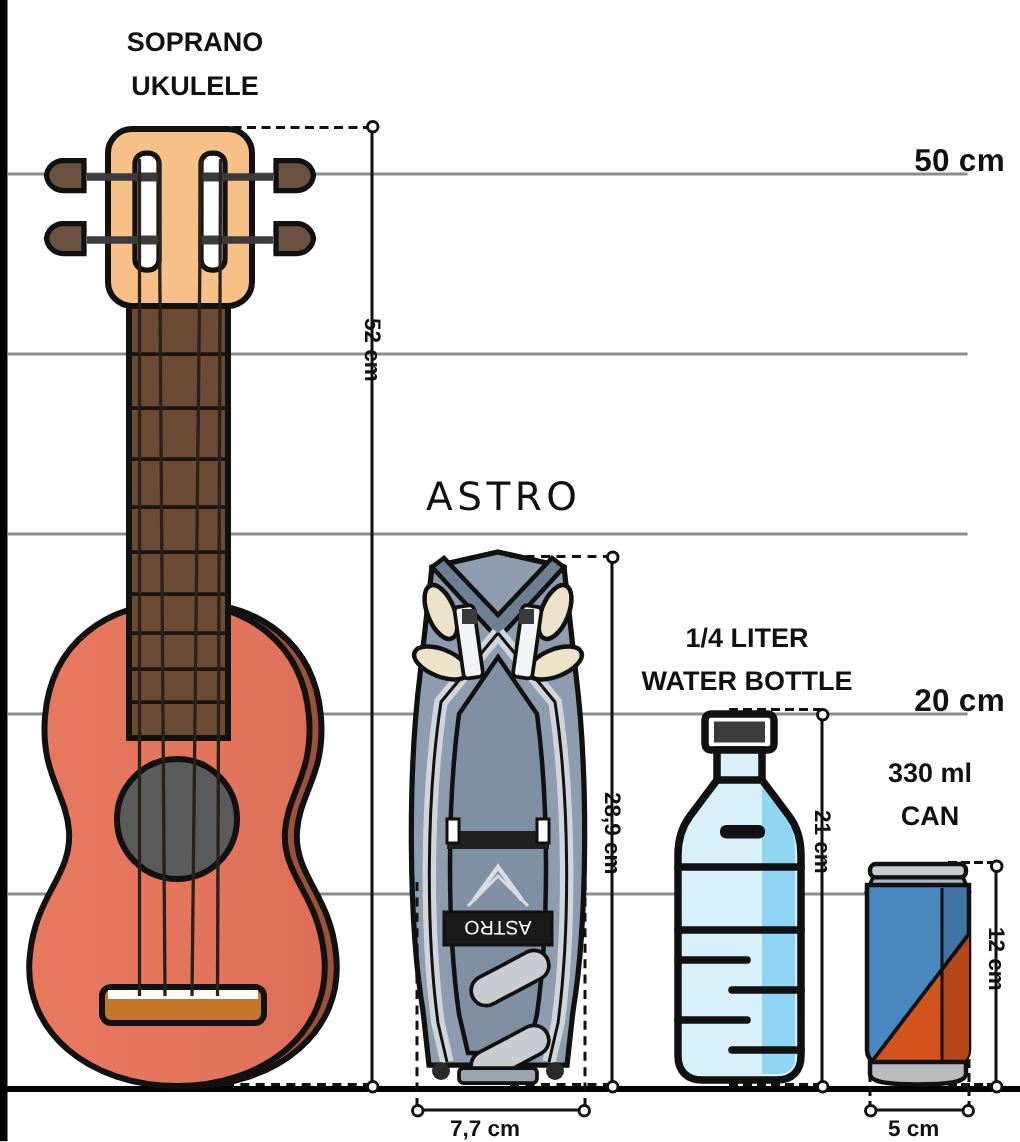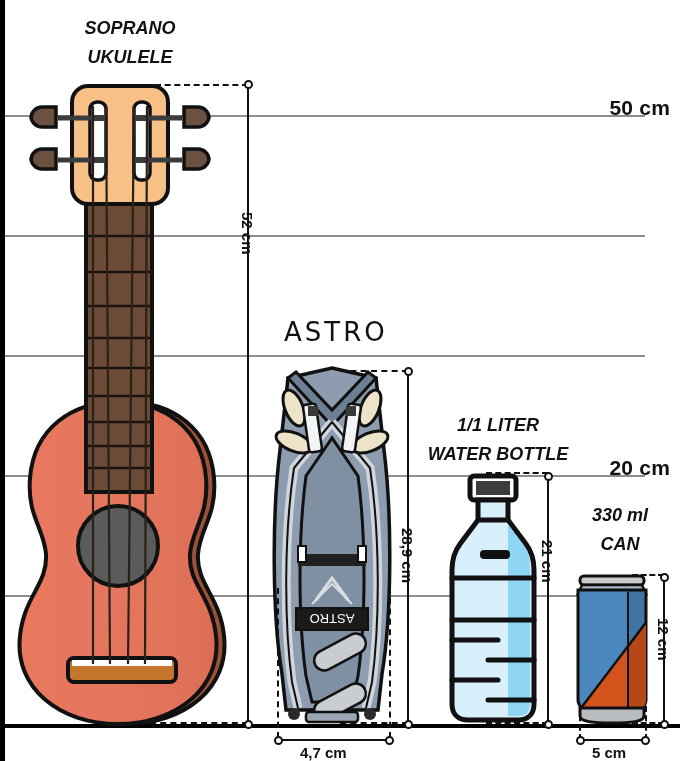--- a/index.html
+++ b/index.html
@@ -2,21 +2,21 @@
 <html><head>
 <meta charset="utf-8">
 <style>
   html,body{margin:0;padding:0;background:#fff;}
   body{font-family:"Liberation Sans",sans-serif;}
   #stage{position:relative;width:680px;height:761px;background:#ffffff;overflow:hidden;}
   #frame-border{position:absolute;left:0;top:0;width:5px;height:761px;background:#000;}
   .gridline{position:absolute;left:5px;height:1.5px;background:#8d8d8d;}
   .baseline{position:absolute;left:0;height:4px;background:#000;}
   .scale-label{position:absolute;font-size:21px;font-weight:700;color:#111;letter-spacing:.2px;white-space:nowrap;text-align:right;}
-  .obj-label{position:absolute;font-size:18px;font-weight:700;color:#111;white-space:nowrap;text-align:center;font-style:italic;}
+  .obj-label{position:absolute;font-size:18px;font-weight:700;color:#111;white-space:nowrap;text-align:center;}
   .dim-line{position:absolute;background:#111;}
   .dim-v{width:2.2px;}
   .dim-h{height:2.2px;}
   .dim-dot{position:absolute;width:9px;height:9px;border-radius:50%;background:#fff;border:2px solid #111;box-sizing:border-box;}
   .dim-text{position:absolute;font-size:15px;font-weight:700;color:#111;white-space:nowrap;}
   .dim-text.vert{transform-origin:0 0;transform:rotate(90deg);}
   .lead-dash{position:absolute;border-top:2px dashed #111;height:0;}
   .lead-dash-v{position:absolute;border-left:2px dashed #111;width:0;}
   svg{display:block;overflow:visible;}
   .astro-logo{position:absolute;font-size:26px;letter-spacing:3px;color:#111;font-family:"DejaVu Sans",sans-serif;font-weight:400;}
@@ -166,23 +166,23 @@
   <div class="dim-line dim-v" style="left:407px;top:372px;height:353px;"></div>
   <div class="dim-dot" style="left:404px;top:367px;"></div>
   <div class="dim-dot" style="left:404px;top:720px;"></div>
   <div class="dim-text vert" style="left:416px;top:528px;">28,9 cm</div>
 
   <div class="lead-dash-v" style="left:277px;top:588px;height:150px;"></div>
   <div class="lead-dash-v" style="left:389px;top:588px;height:150px;"></div>
   <div class="dim-line dim-h" style="left:279px;top:739px;width:110px;"></div>
   <div class="dim-dot" style="left:274px;top:736px;"></div>
   <div class="dim-dot" style="left:385px;top:736px;"></div>
-  <div class="dim-text" style="left:300px;top:744px;">4,7 cm</div>
-
-  <div class="obj-label" style="top:415px;left:408px;width:180px;">1/1 LITER</div>
+  <div class="dim-text" style="left:300px;top:744px;">7,7 cm</div>
+
+  <div class="obj-label" style="top:415px;left:408px;width:180px;">1/4 LITER</div>
   <div class="obj-label" style="top:444px;left:408px;width:180px;">WATER BOTTLE</div>
 
   <svg style="position:absolute;left:438px;top:474px;" width="110" height="252" viewBox="0 0 110 252">
 
     <rect x="32" y="2" width="46" height="24" rx="4" fill="#ffffff" stroke="#111" stroke-width="5"></rect>
     <rect x="38" y="7" width="34" height="14" fill="#3c3c3c"></rect>
 
     <rect x="40" y="26" width="30" height="22" fill="#d8f0fb" stroke="#111" stroke-width="5"></rect>
 
     <path d="M40 46 L22 70 C 16 78 14 86 14 96 L14 230 C 14 240 20 246 30 246

